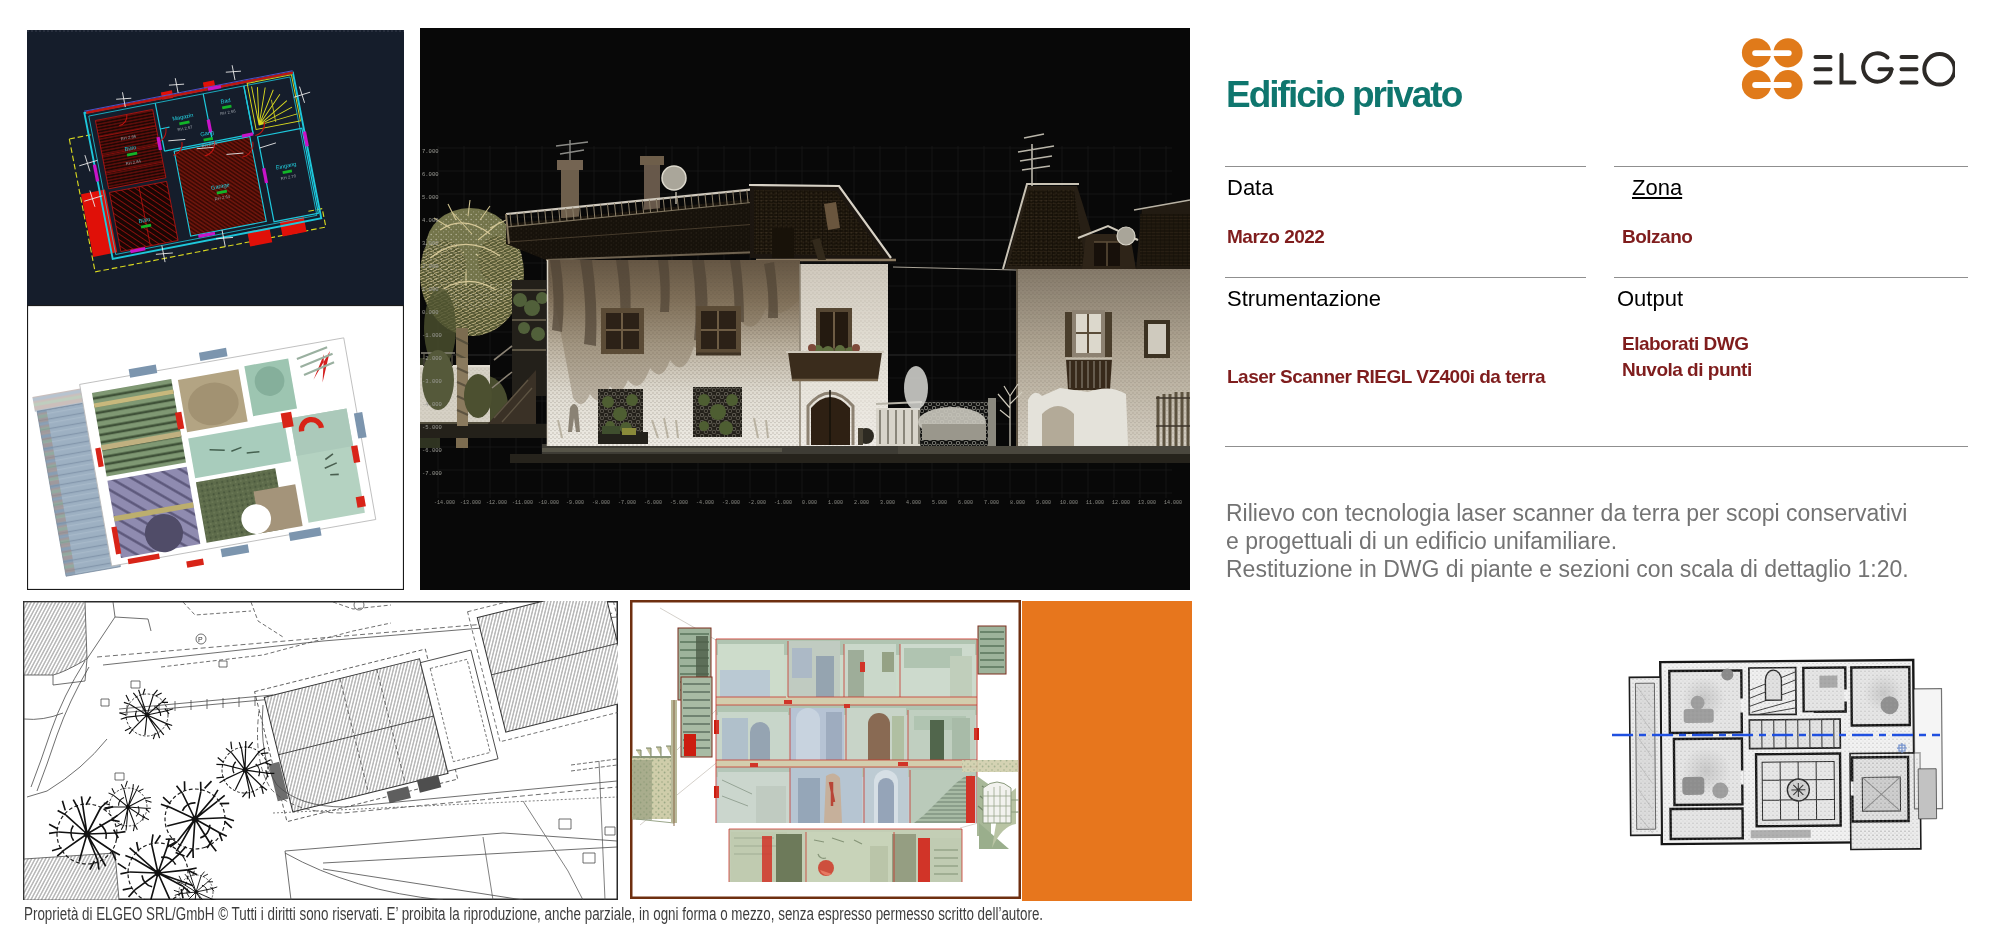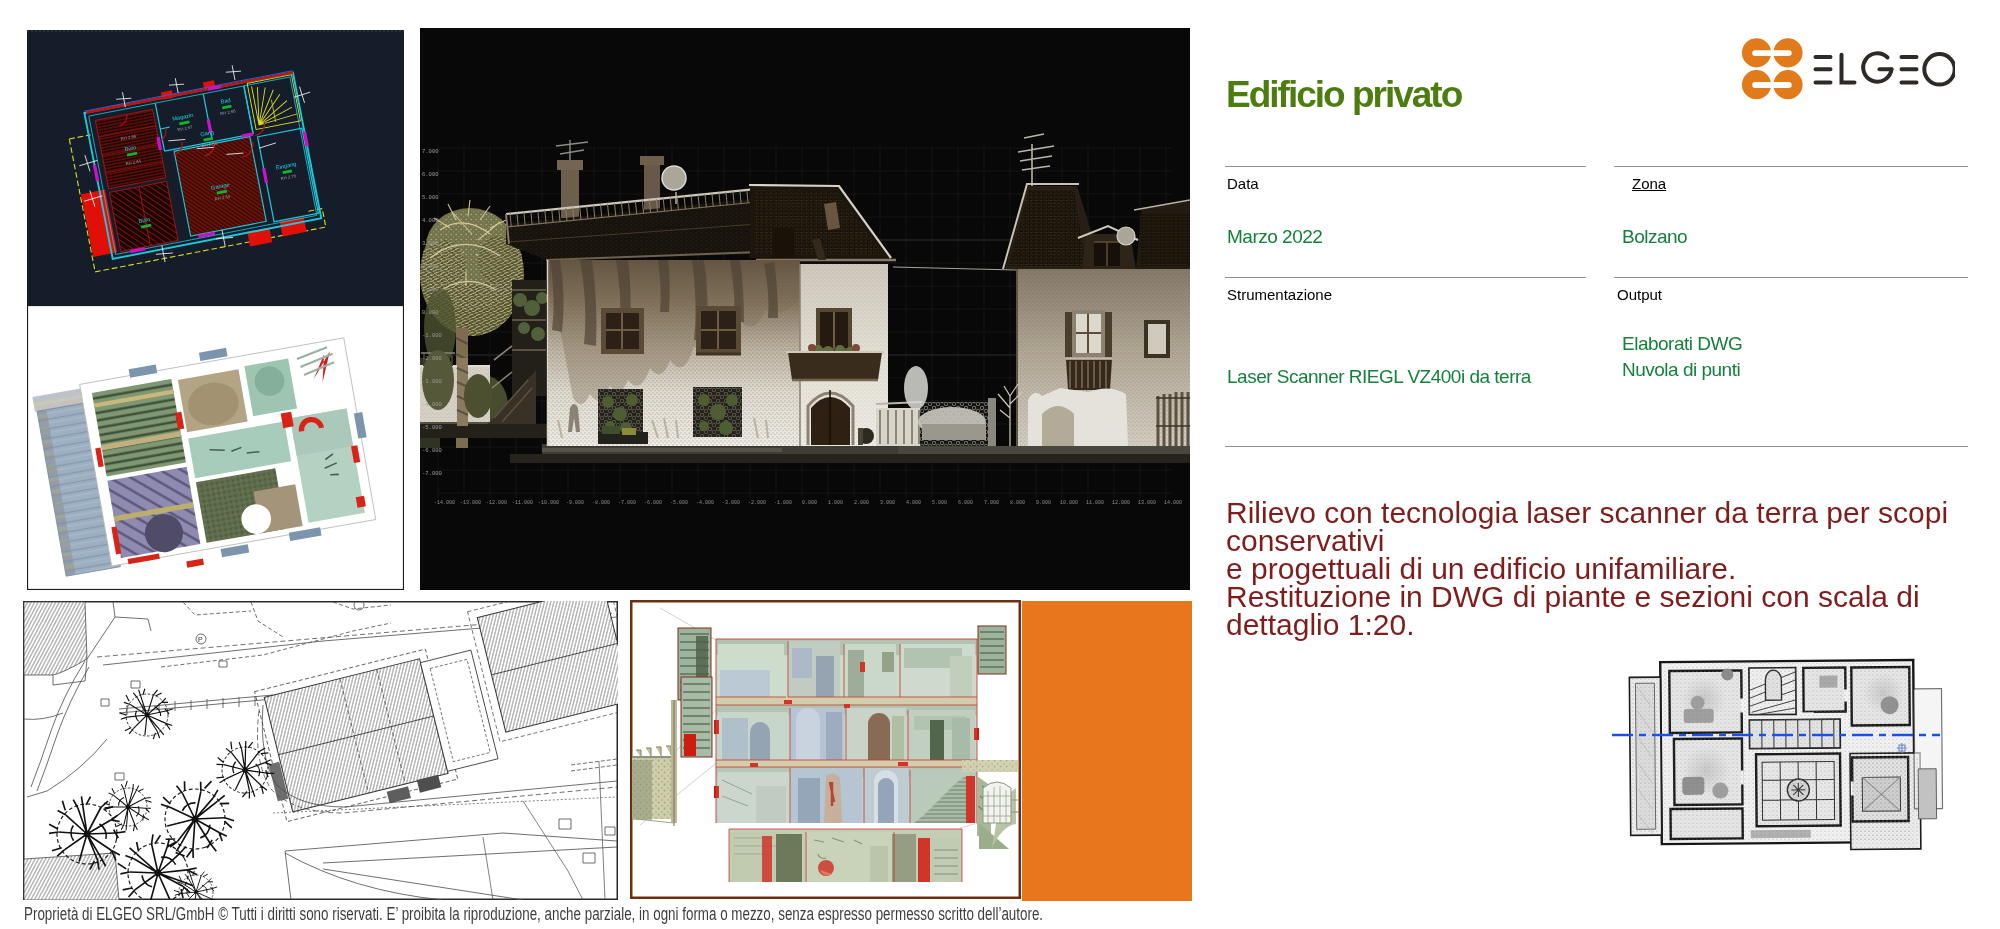--- a/index.html
+++ b/index.html
@@ -2,25 +2,25 @@
 <html><head>
 <meta charset="utf-8">
 <style>
 html,body{margin:0;padding:0;background:#ffffff;}
 #page{position:relative;width:2000px;height:929px;background:#ffffff;overflow:hidden;
   font-family:"Liberation Sans",sans-serif;}
 #page *{box-sizing:border-box;}
 .abs{position:absolute;}
 #orange{left:1022px;top:601px;width:170px;height:300px;background:#E7761D;}
 #footer{left:24px;top:904px;font-size:17.5px;color:#3d3d3d;white-space:nowrap;transform-origin:0 0;transform:scaleX(0.765);}
-#title{left:1226px;top:74px;font-size:37px;font-weight:bold;color:#4d7c0f;letter-spacing:-2px;}
+#title{left:1226px;top:74px;font-size:37px;font-weight:bold;color:#0f766e;letter-spacing:-2px;}
 .hr{border-top:1px solid #8f8f8f;height:0;}
-.lbl{font-size:15px;color:#000;}
-.val{font-size:19px;color:#15803d;letter-spacing:-0.5px;}
-#para{left:1226px;top:499px;font-size:30px;color:#7f1d1d;line-height:28px;}
+.lbl{font-size:22px;color:#000;}
+.val{font-size:19px;color:#7f1d1d;letter-spacing:-0.5px;font-weight:bold;}
+#para{left:1226px;top:499px;font-size:23px;color:#737373;line-height:28px;}
 </style>
 </head>
 <body>
 <div id="page">
 
 <svg class="abs" id="cad" style="left:27px;top:30px;" width="377" height="275" viewBox="0 0 377 275">
 <defs>
 <pattern id="rh" width="4" height="3.2" patternUnits="userSpaceOnUse">
   <rect width="4" height="3.2" fill="#200805"></rect>
           <path d="M0 1.6h4" stroke="#b81410" stroke-width="0.7"></path>

